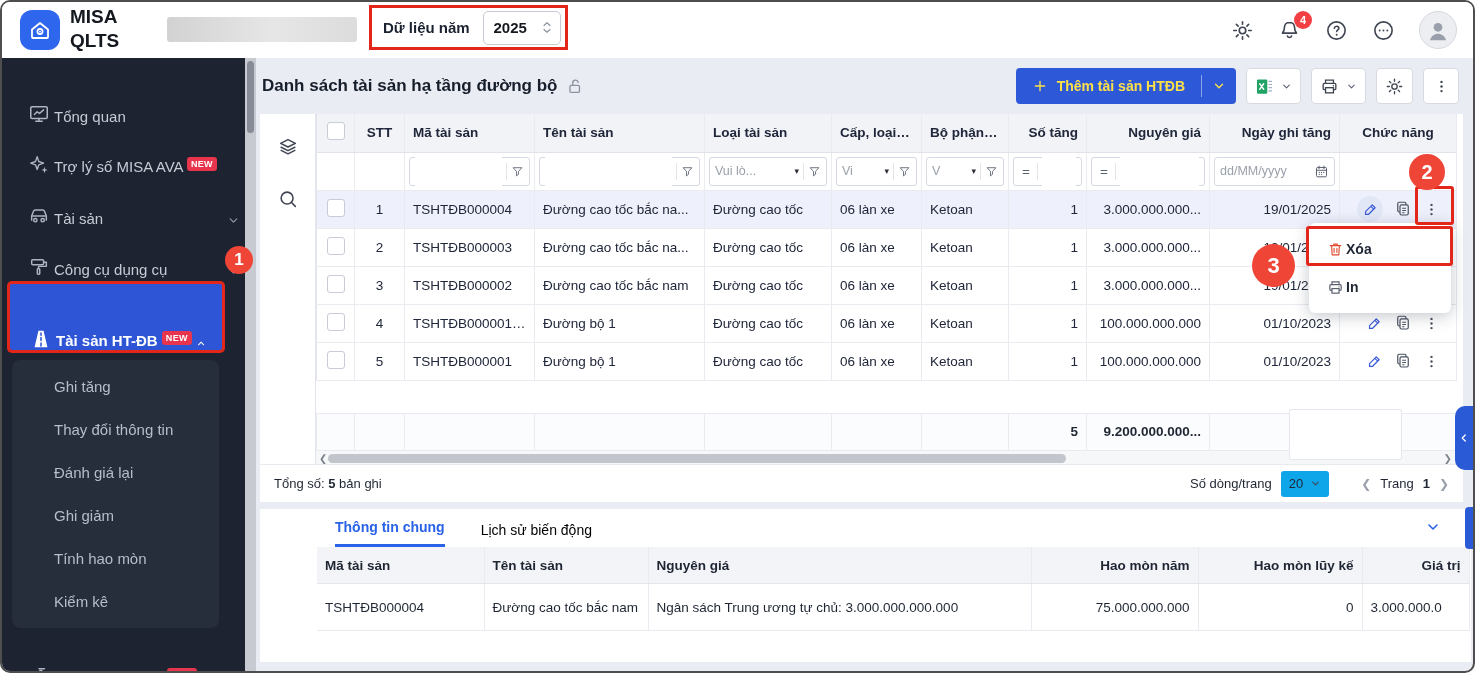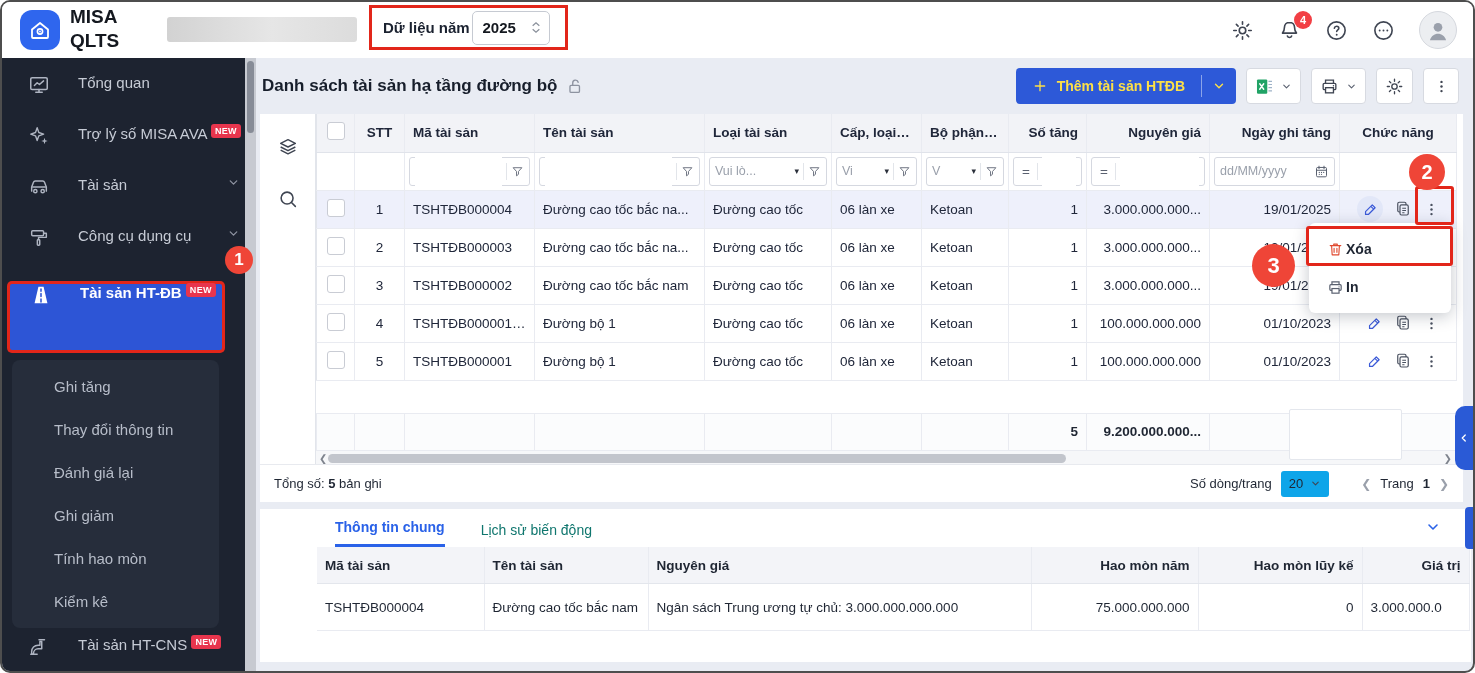--- a/index.html
+++ b/index.html
@@ -7,37 +7,37 @@
     background:#e9ecf3;font-family:"Liberation Sans","DejaVu Sans",sans-serif;color:#1f2633;}
   svg.ic{display:inline-block;vertical-align:middle;}
   
   .topbar{position:absolute;top:0;left:0;right:0;height:56px;background:#fff;z-index:5;}
   .logo{position:absolute;left:18px;top:8px;width:40px;height:40px;border-radius:12px;background:#2f66ee;
     display:flex;align-items:center;justify-content:center;color:#fff;}
   .brand{position:absolute;left:68px;top:3px;font-weight:700;font-size:19px;line-height:24px;color:#14181f;}
   .redact{position:absolute;left:165px;top:15px;width:190px;height:25px;border-radius:3px;
     background:linear-gradient(90deg,#d2d2d2,#e6e6e6 55%,#dcdcdc);}
   .year-wrap{position:absolute;left:367px;top:3px;width:199px;height:45px;border:3px solid #e2261a;
-    box-sizing:border-box;display:flex;align-items:center;gap:2px;padding-left:11px;}
+    box-sizing:border-box;display:flex;align-items:center;gap:13px;padding-left:11px;}
   .year-label{font-size:15px;font-weight:700;color:#1b2230;}
   .year-box{width:76px;height:32px;border:1px solid #c6cad2;border-radius:5px;display:flex;align-items:center;background:#fff;}
   .year-box .val{flex:1;text-align:center;font-weight:700;font-size:15px;color:#14181f;}
   .spin{width:20px;display:flex;flex-direction:column;align-items:center;gap:1px;color:#8a909b;padding-right:3px;}
   .top-icons{position:absolute;right:16px;top:0;height:56px;display:flex;align-items:center;gap:24px;color:#3f4552;}
   .bell-wrap{position:relative;}
   .nbadge{position:absolute;top:-8px;right:-11px;min-width:18px;height:18px;border-radius:50%;background:#f23f44;
     color:#fff;font-size:11px;font-weight:700;display:flex;align-items:center;justify-content:center;}
   .avatar{width:36px;height:36px;border-radius:50%;background:#eceef1;border:1px solid #d5d8de;color:#9aa0ab;
     display:flex;align-items:center;justify-content:center;overflow:hidden;}
   
   .sidebar{position:absolute;top:56px;left:0;width:254px;bottom:0;background:#1d2330;z-index:4;}
   .side-track{position:absolute;right:0;top:0;width:11px;bottom:0;background:#c7cad1;}
   .side-thumb{position:absolute;right:2px;top:3px;width:7px;height:72px;border-radius:4px;background:#878c97;}
   .nav{padding-top:16px;}
-  .nav-item{height:51px;display:flex;align-items:flex-start;padding:0 16px 0 26px;color:#c6cbd5;font-size:15px;gap:28px;}
+  .nav-item{height:51px;display:flex;align-items:flex-end;padding:0 16px 0 26px;color:#c6cbd5;font-size:15px;gap:4px;}
   .nav-item .lbl{flex:1;white-space:nowrap;}
   .nav-ic{color:#aeb4c1;flex:0 0 22px;}
   .chev{color:#8d93a0;}
   .badge-new{background:#e8354d;color:#fff;font-size:9px;font-weight:700;padding:2px 4px;border-radius:3px;
     letter-spacing:.3px;transform:translateY(-5px);display:inline-block;}
   .nav-active{background:#2d55d6;color:#fff;font-weight:700;margin:6px 34px 0 8px;height:66px;border-radius:2px;
     padding-left:20px;box-shadow:0 0 0 3px #e2261a;}
   .nav-active .nav-ic,.nav-active .chev{color:#fff;}
   .submenu{margin:10px 37px 0 10px;background:#262d3b;border-radius:8px;padding:5px 0;}
   .submenu-item{height:43px;display:flex;align-items:center;padding-left:42px;color:#b7bdc9;font-size:15px;}
@@ -92,21 +92,21 @@
   
   .list-footer{position:absolute;left:0;right:0;bottom:0;height:38px;border-top:1px solid #e8eaef;background:#fff;
     display:flex;align-items:center;padding:0 14px;font-size:13px;color:#1f2633;box-sizing:border-box;}
   .lf-right{margin-left:auto;display:flex;align-items:center;gap:9px;}
   .pg-select{height:26px;background:#0ea5e9;border-radius:3px;display:flex;align-items:center;gap:7px;padding:0 8px;font-weight:400;}
   .pg-arrow{color:#9aa0ab;font-size:12px;}
   .bold{font-weight:700;}
   
   .detail-panel{position:absolute;left:4px;top:451px;width:1211px;height:153px;background:#fff;}
   .tabs{height:38px;display:flex;align-items:flex-end;gap:36px;padding-left:75px;position:relative;}
-  .tab{font-size:14px;padding-bottom:9px;color:#0f766e;}
+  .tab{font-size:14px;padding-bottom:9px;color:#000000;}
   .tab-active{color:#2a62e8;font-weight:700;border-bottom:3px solid #2a62e8;}
   .tab-collapse{position:absolute;right:30px;top:10px;color:#2a62e8;}
   table.dtbl{border-collapse:collapse;table-layout:fixed;width:1152px;margin-left:57px;font-size:13.5px;}
   .dtbl th{height:36px;background:#f3f4f8;font-weight:700;text-align:left;border-right:1px solid #e9ebf1;
     border-bottom:1px solid #e3e6ec;padding:0 8px;white-space:nowrap;overflow:hidden;}
   .dtbl td{height:46px;border-right:1px solid #e9ebf1;border-bottom:1px solid #e9ebf1;padding:0 8px;
     white-space:nowrap;overflow:hidden;}
   
   .collapse-tab{position:absolute;left:1453px;top:404px;width:18px;height:64px;background:#2a5ad6;
     border-radius:10px 0 0 10px;color:#fff;display:flex;align-items:center;justify-content:center;z-index:30;}

